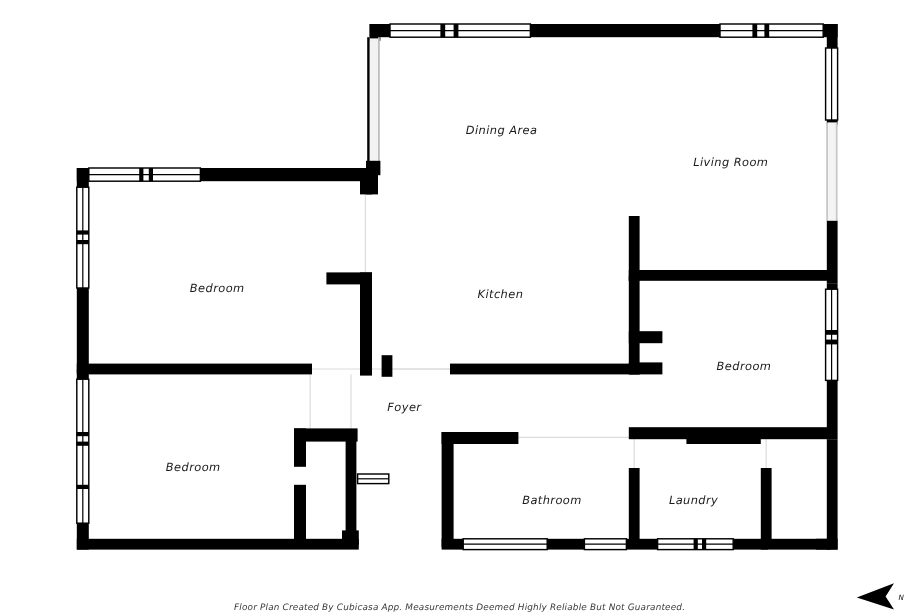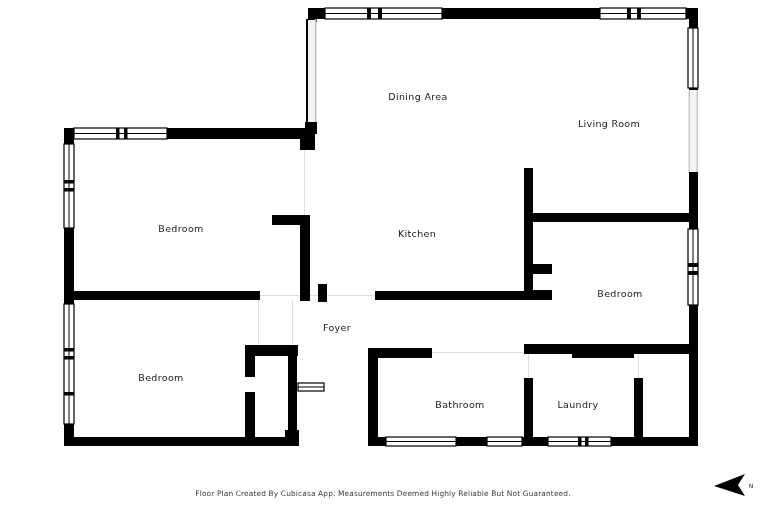--- a/index.html
+++ b/index.html
@@ -9,23 +9,24 @@
   }
   body {
     width: 768px;
     height: 512px;
     font-family: "DejaVu Sans", sans-serif;
     overflow: hidden;
     position: relative;
   }
   #floorplan-root {
     position: absolute;
-    left: 0; top: 0;
+    left: 0; top: 12px;
     width: 768px;
     height: 452px;
+    font-style: italic;
   }
   svg.plan {
     display: block;
     width: 768px;
     height: 512px;
   }
   .room-label {
     font-family: "DejaVu Sans", sans-serif;
     font-size: 9.5px;
     fill: #1a1a1a;

